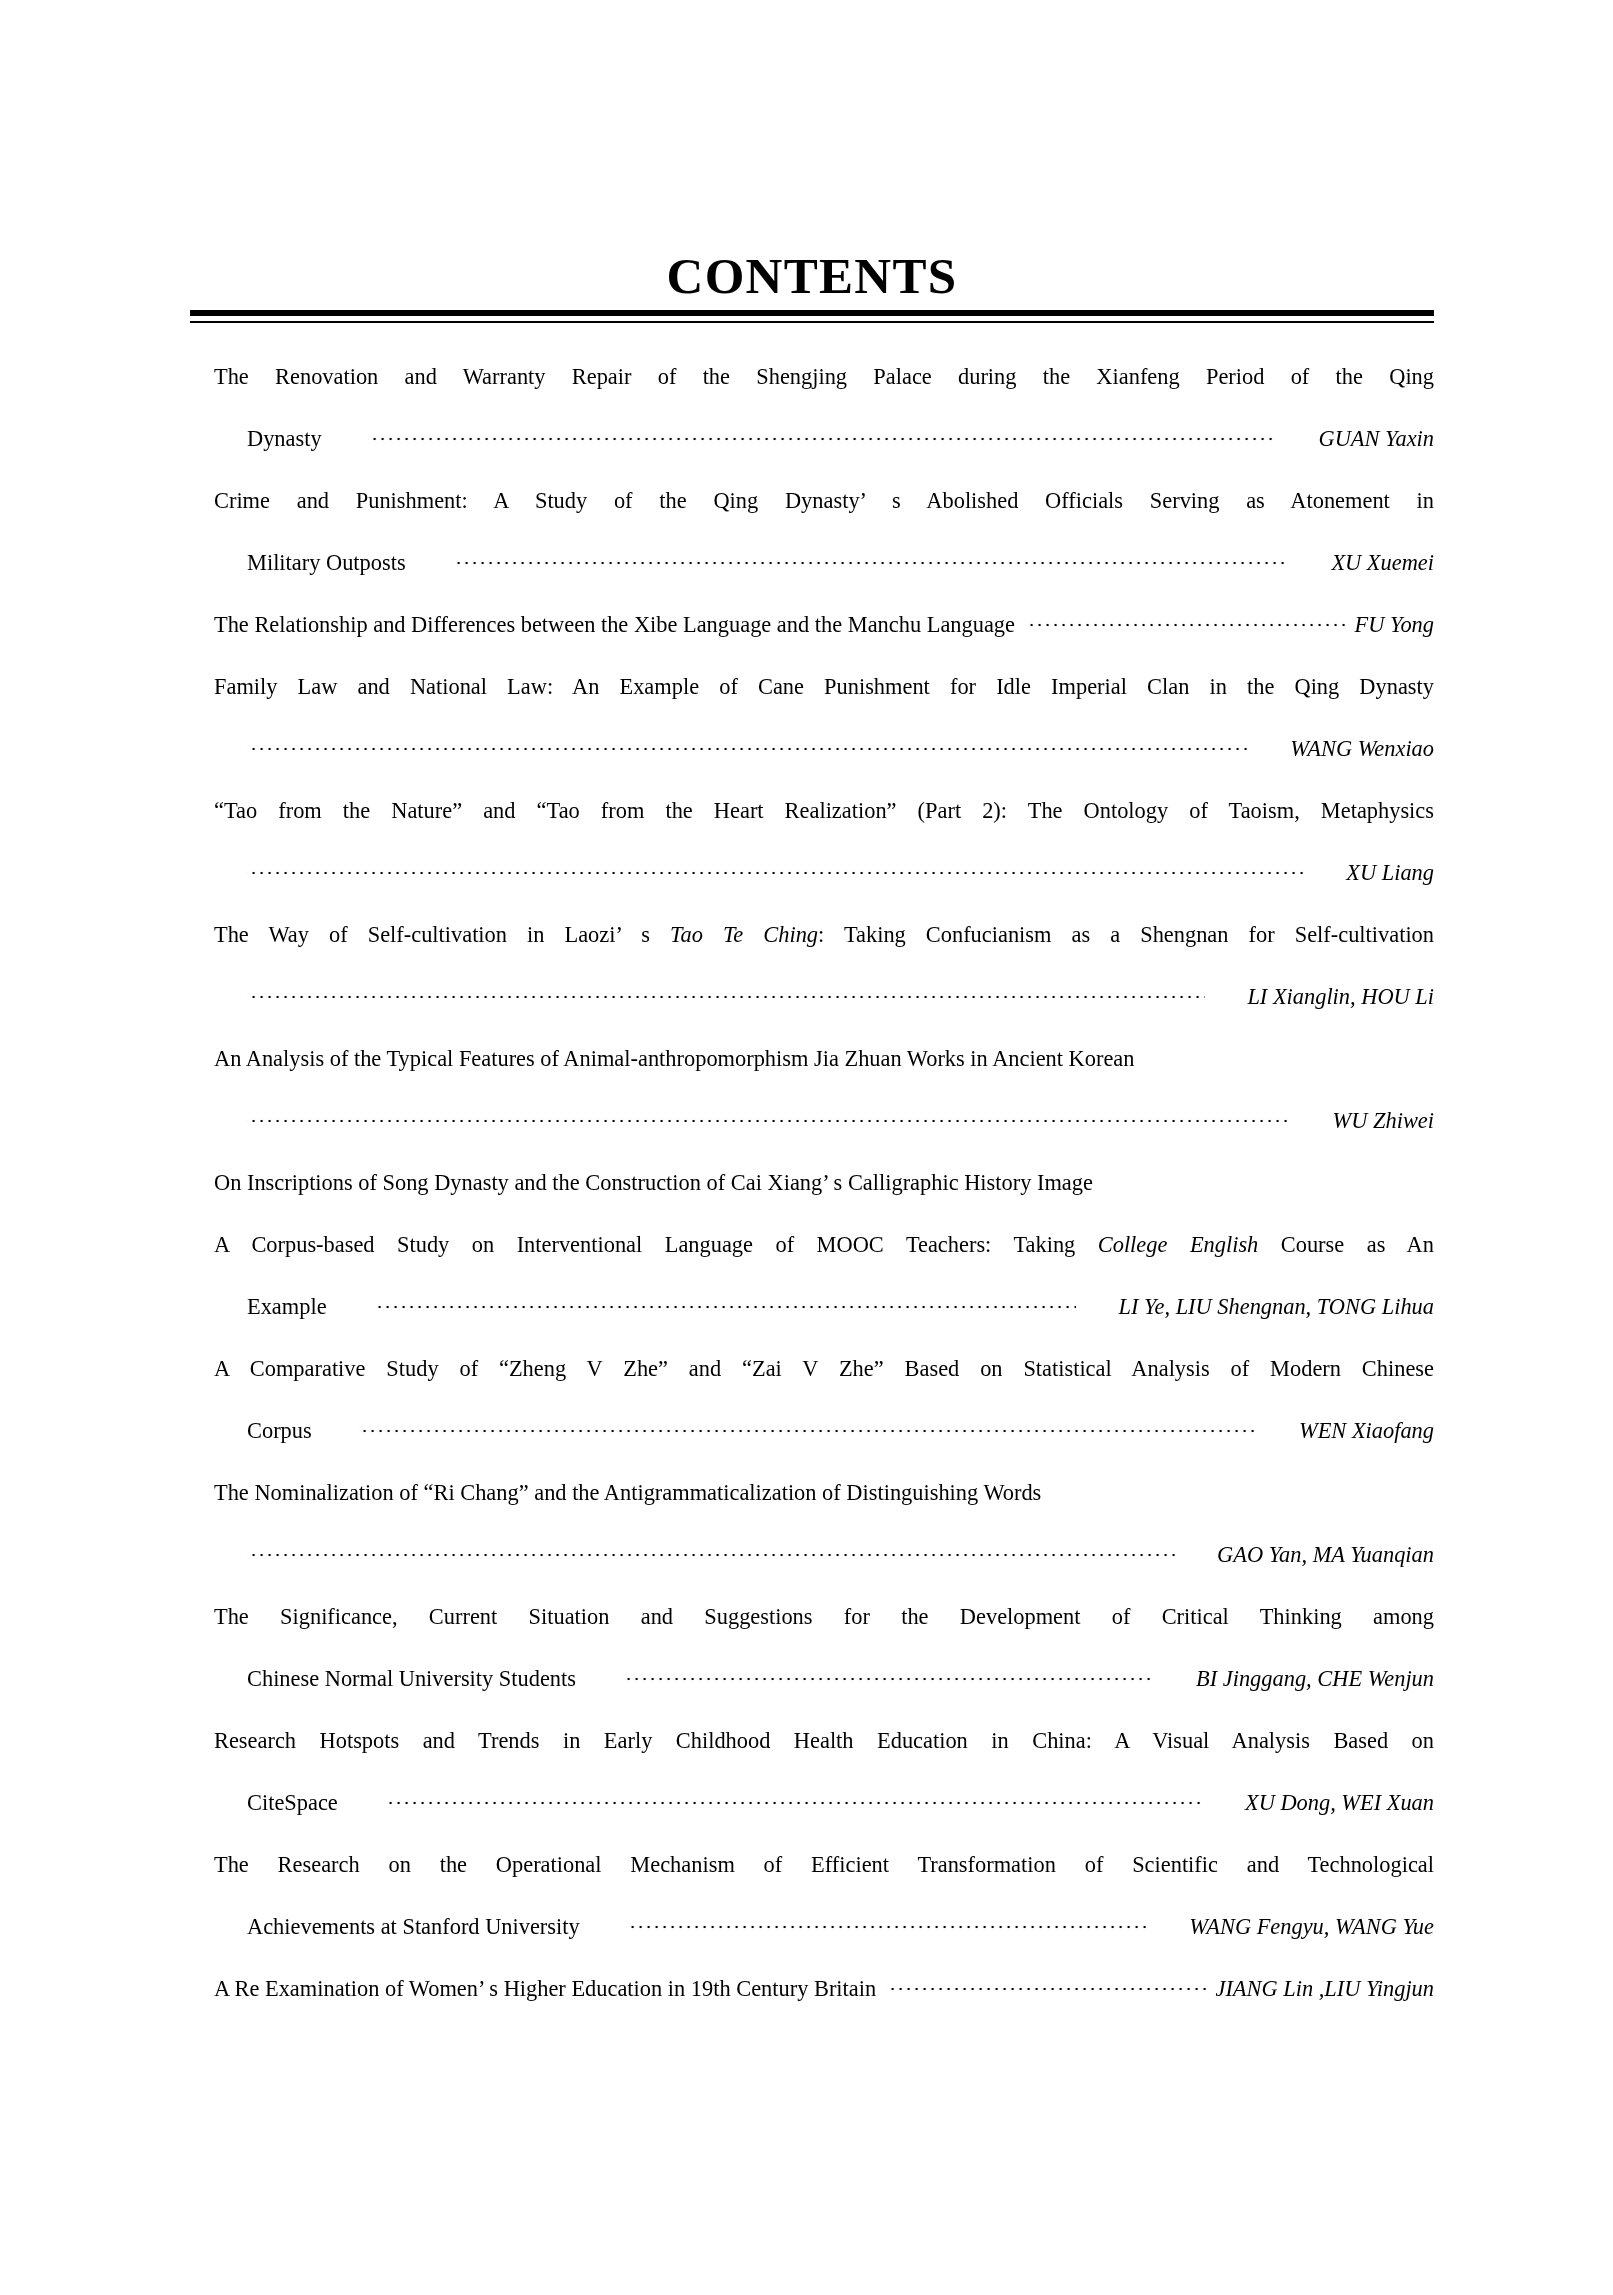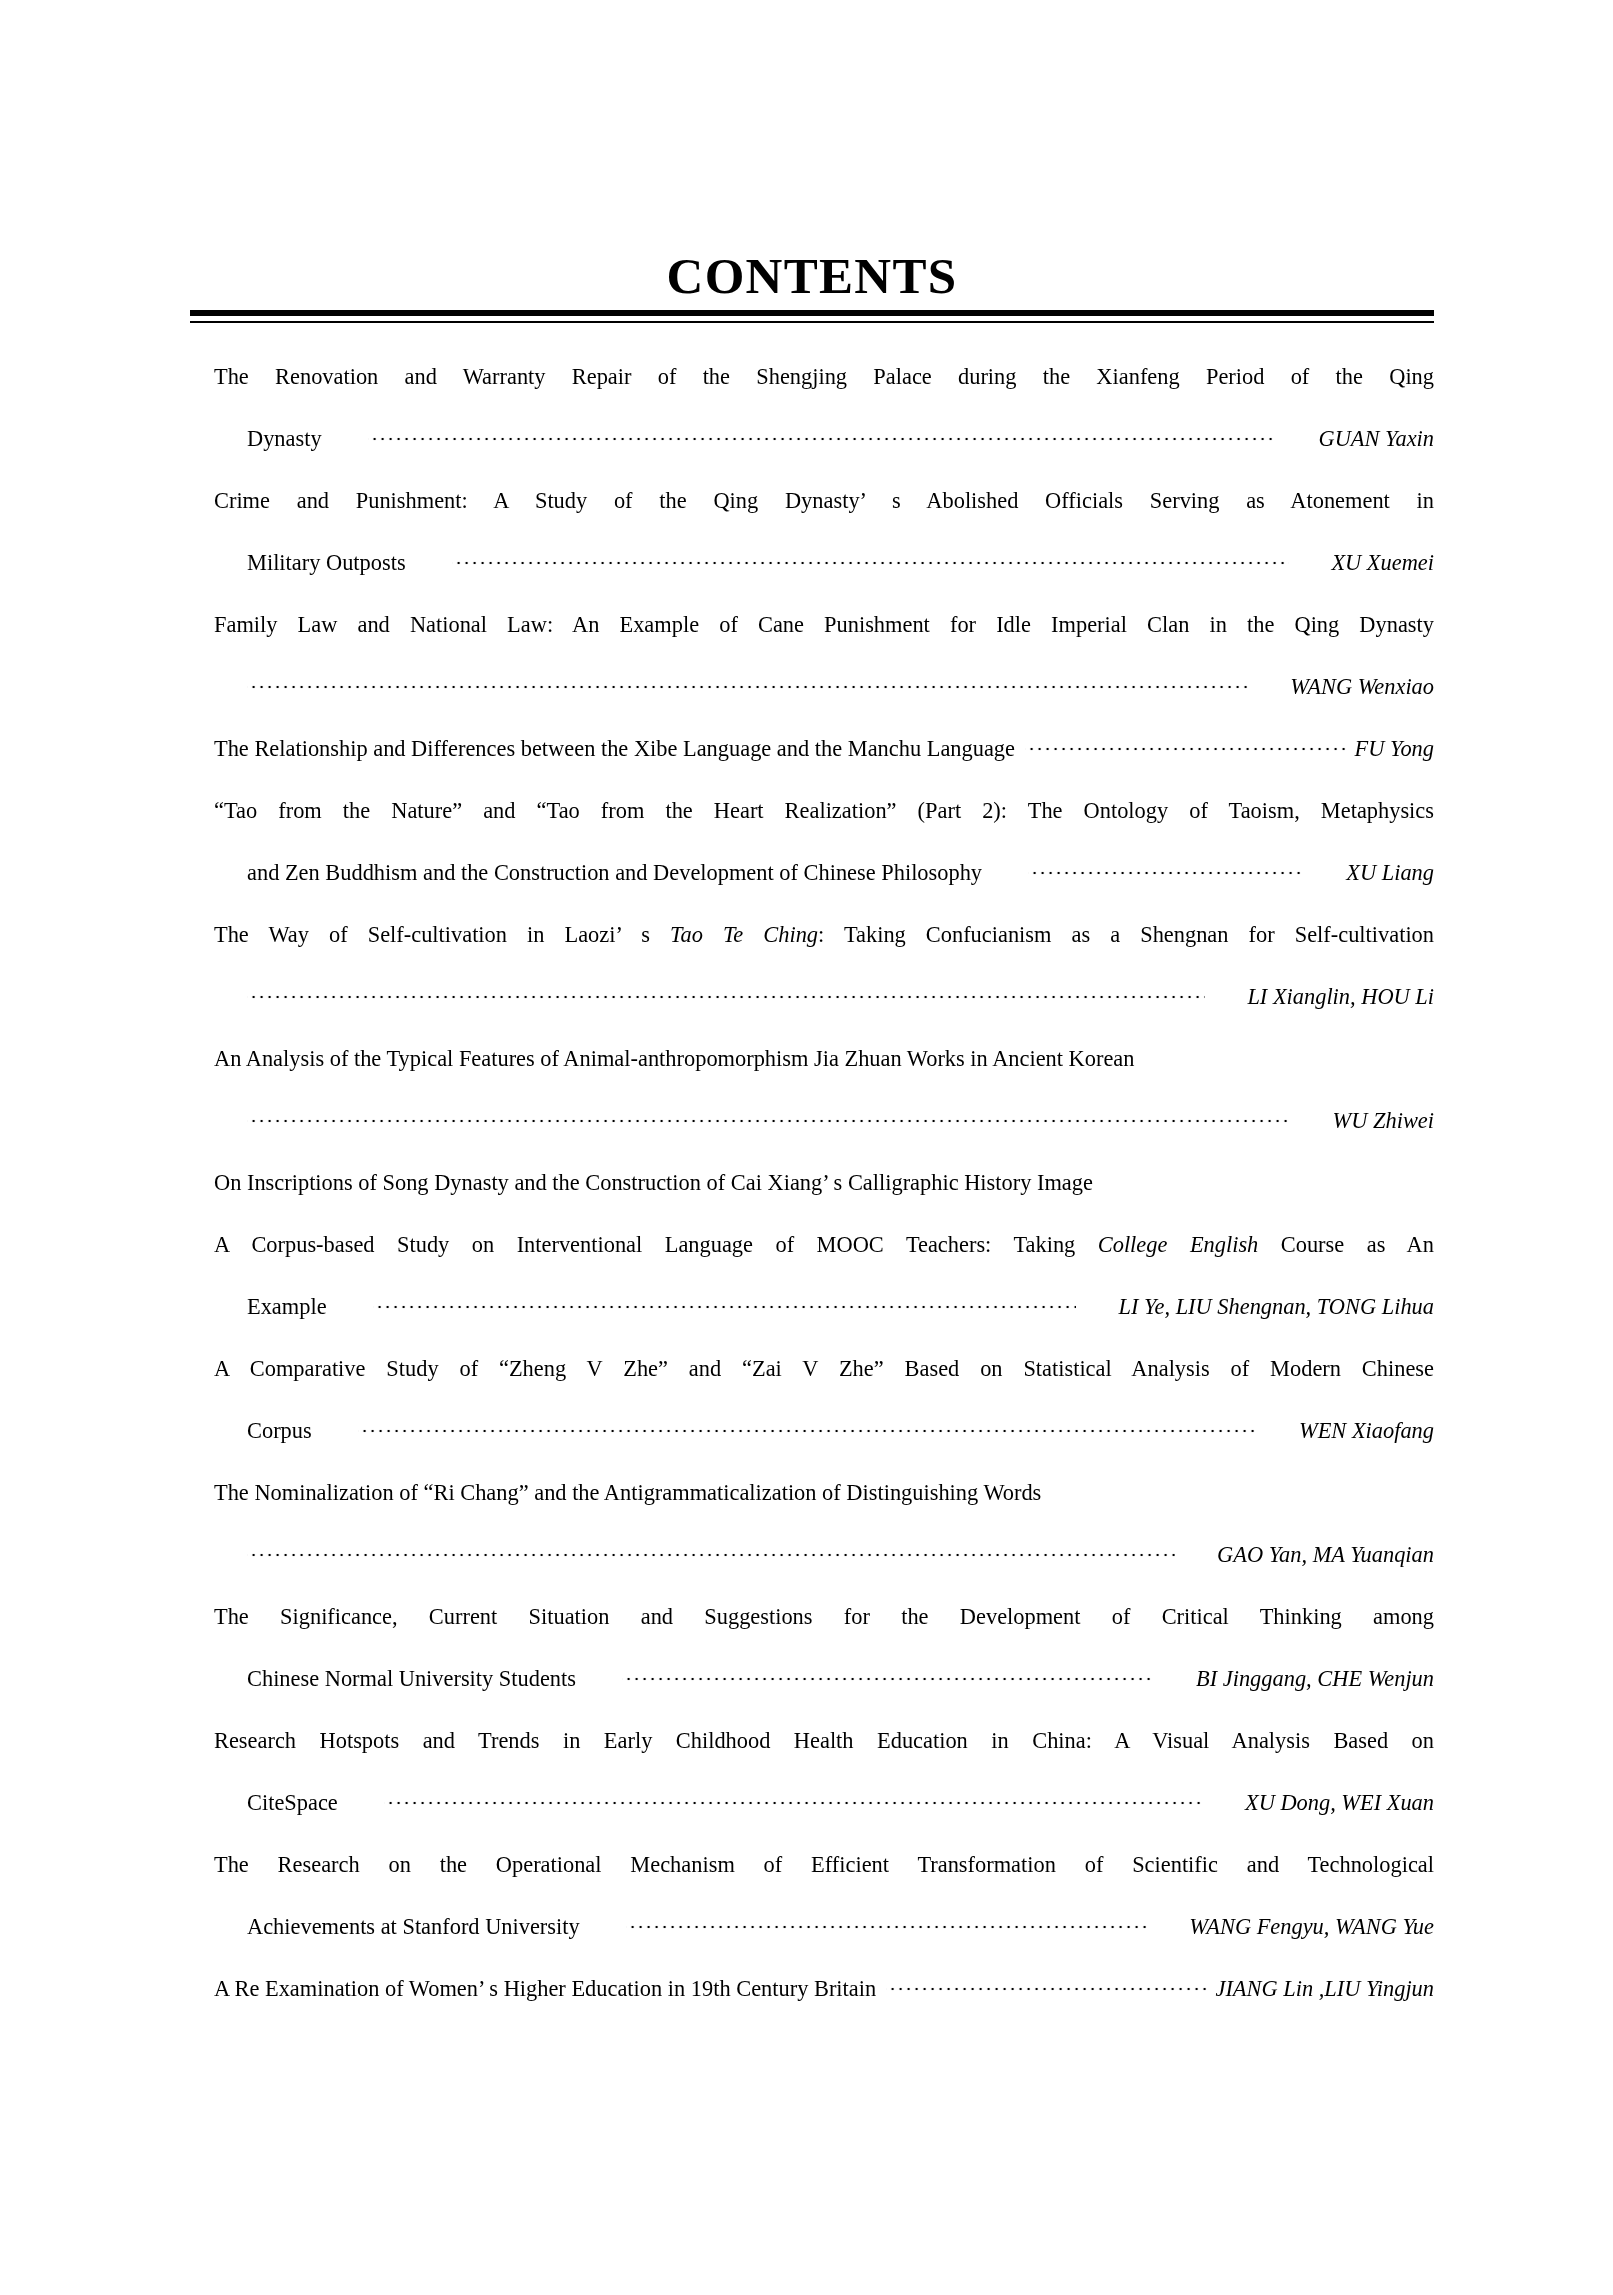--- a/index.html
+++ b/index.html
@@ -95,39 +95,38 @@
       <div class="entry">
         <div class="line j"><span>Crime and Punishment: A Study of the Qing Dynasty’ s Abolished Officials Serving as Atonement in</span></div>
         <div class="line leader ind">
             <span class="t">Military Outposts</span>
             <span class="dots"></span>
             <span class="au">XU Xuemei</span>
           </div>
       </div>
 
       <div class="entry">
-        <div class="line j"><span>Family Law and National Law: An Example of Cane Punishment for Idle Imperial Clan in the Qing Dynasty</span></div>
-        <div class="line leader ind">
-            <span class="dots"></span>
-            <span class="au">WANG Wenxiao</span>
-          </div>
-      </div>
-
-      <div class="entry">
         <div class="line leader">
             <span class="t">The Relationship and Differences between the Xibe Language and the Manchu Language</span>
             <span class="dots"></span>
             <span class="au">FU Yong</span>
           </div>
       </div>
 
       <div class="entry">
+        <div class="line j"><span>Family Law and National Law: An Example of Cane Punishment for Idle Imperial Clan in the Qing Dynasty</span></div>
+        <div class="line leader ind">
+            <span class="dots"></span>
+            <span class="au">WANG Wenxiao</span>
+          </div>
+      </div>
+
+      <div class="entry">
         <div class="line j"><span>“Tao from the Nature” and “Tao from the Heart Realization” (Part 2): The Ontology of Taoism, Metaphysics</span></div>
         <div class="line leader ind">
-            <span class="t">and Zen Buddhism and the Construction and Development of Chinese Philosophy</span>
             <span class="dots"></span>
             <span class="au">XU Liang</span>
           </div>
       </div>
 
       <div class="entry">
         <div class="line j"><span>The Way of Self-cultivation in Laozi’ s </span><i>Tao Te Ching</i><span>: Taking Confucianism as a Shengnan for Self-cultivation</span></div>
         <div class="line leader ind">
             <span class="dots"></span>
             <span class="au">LI Xianglin, HOU Li</span>

